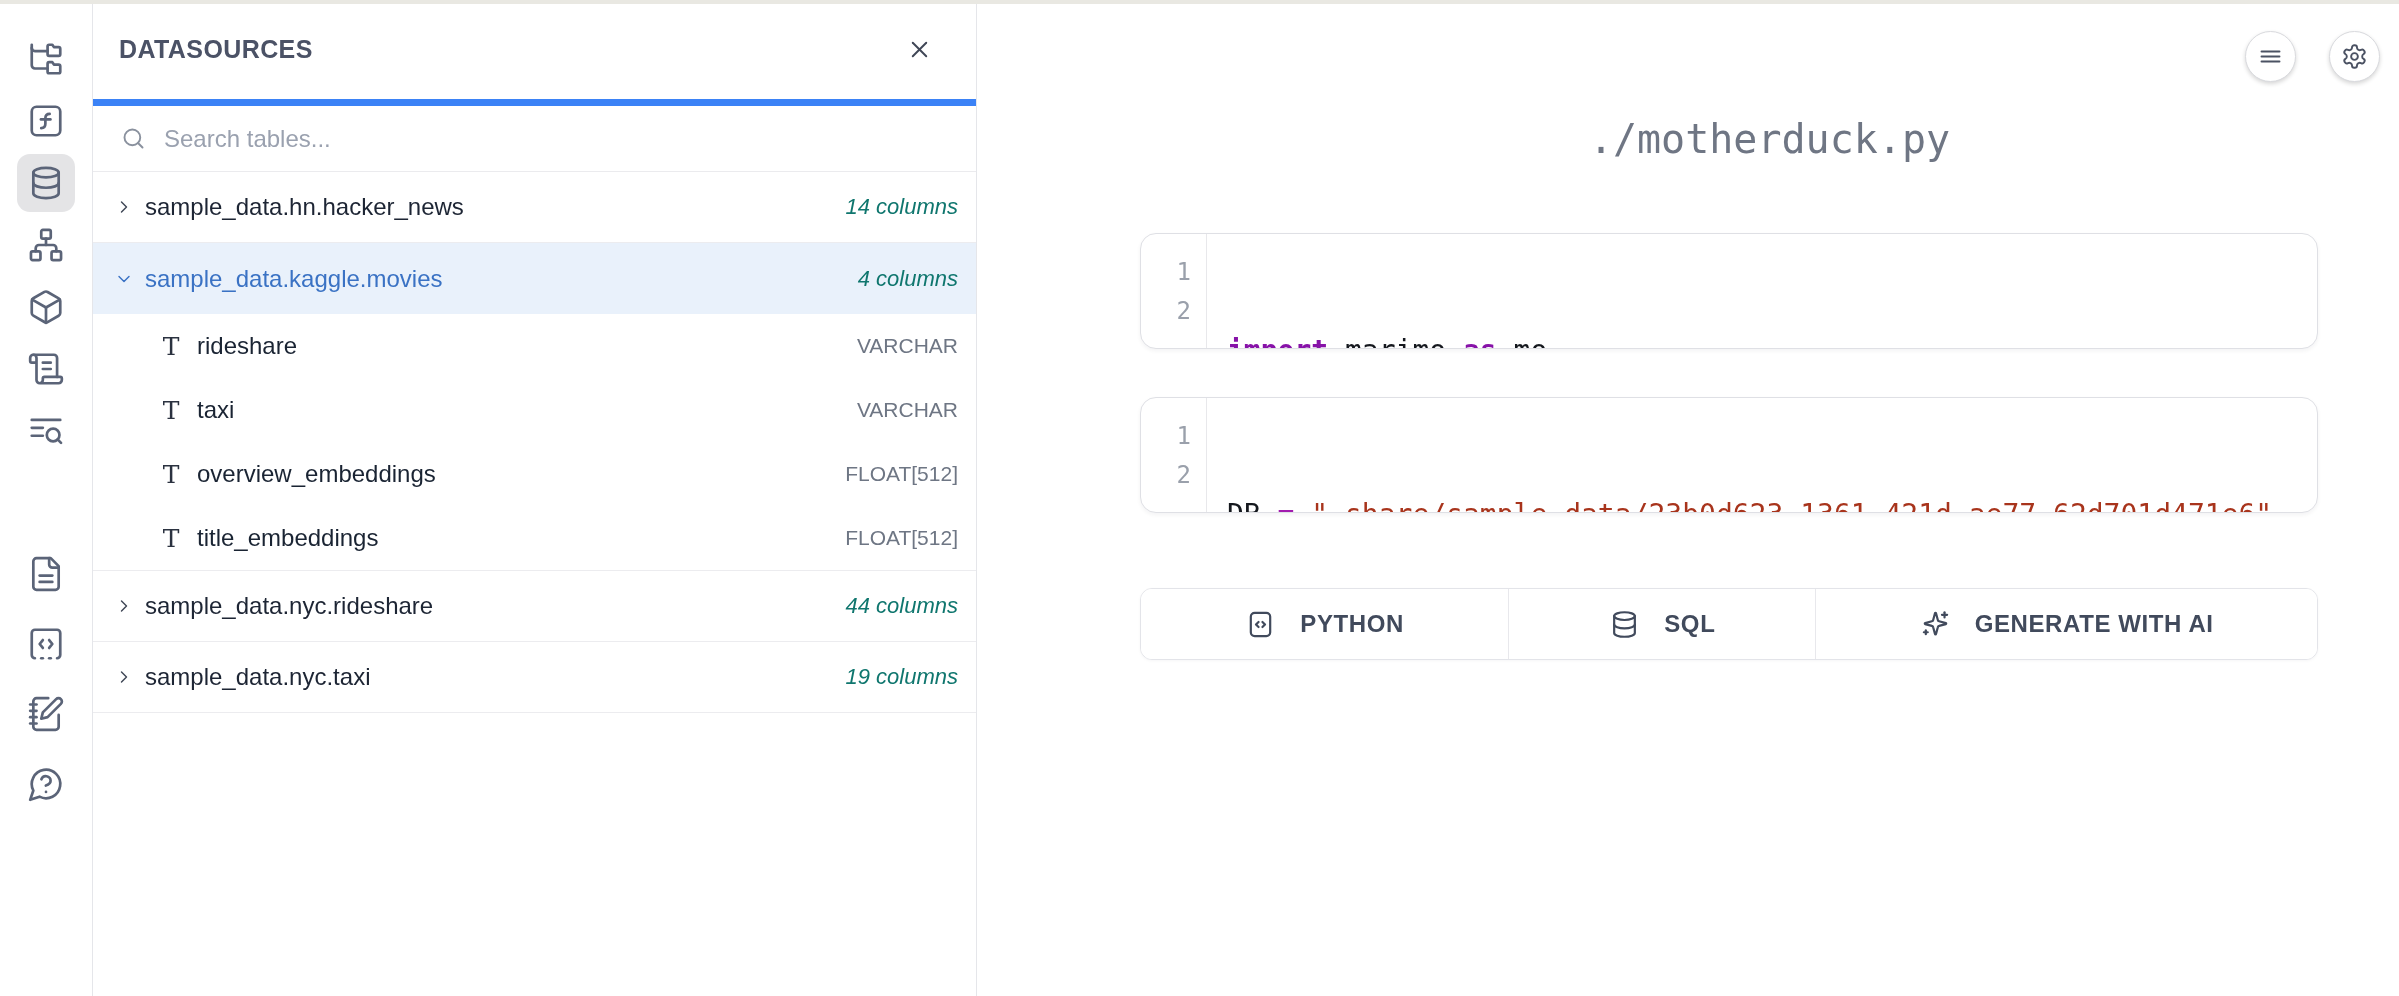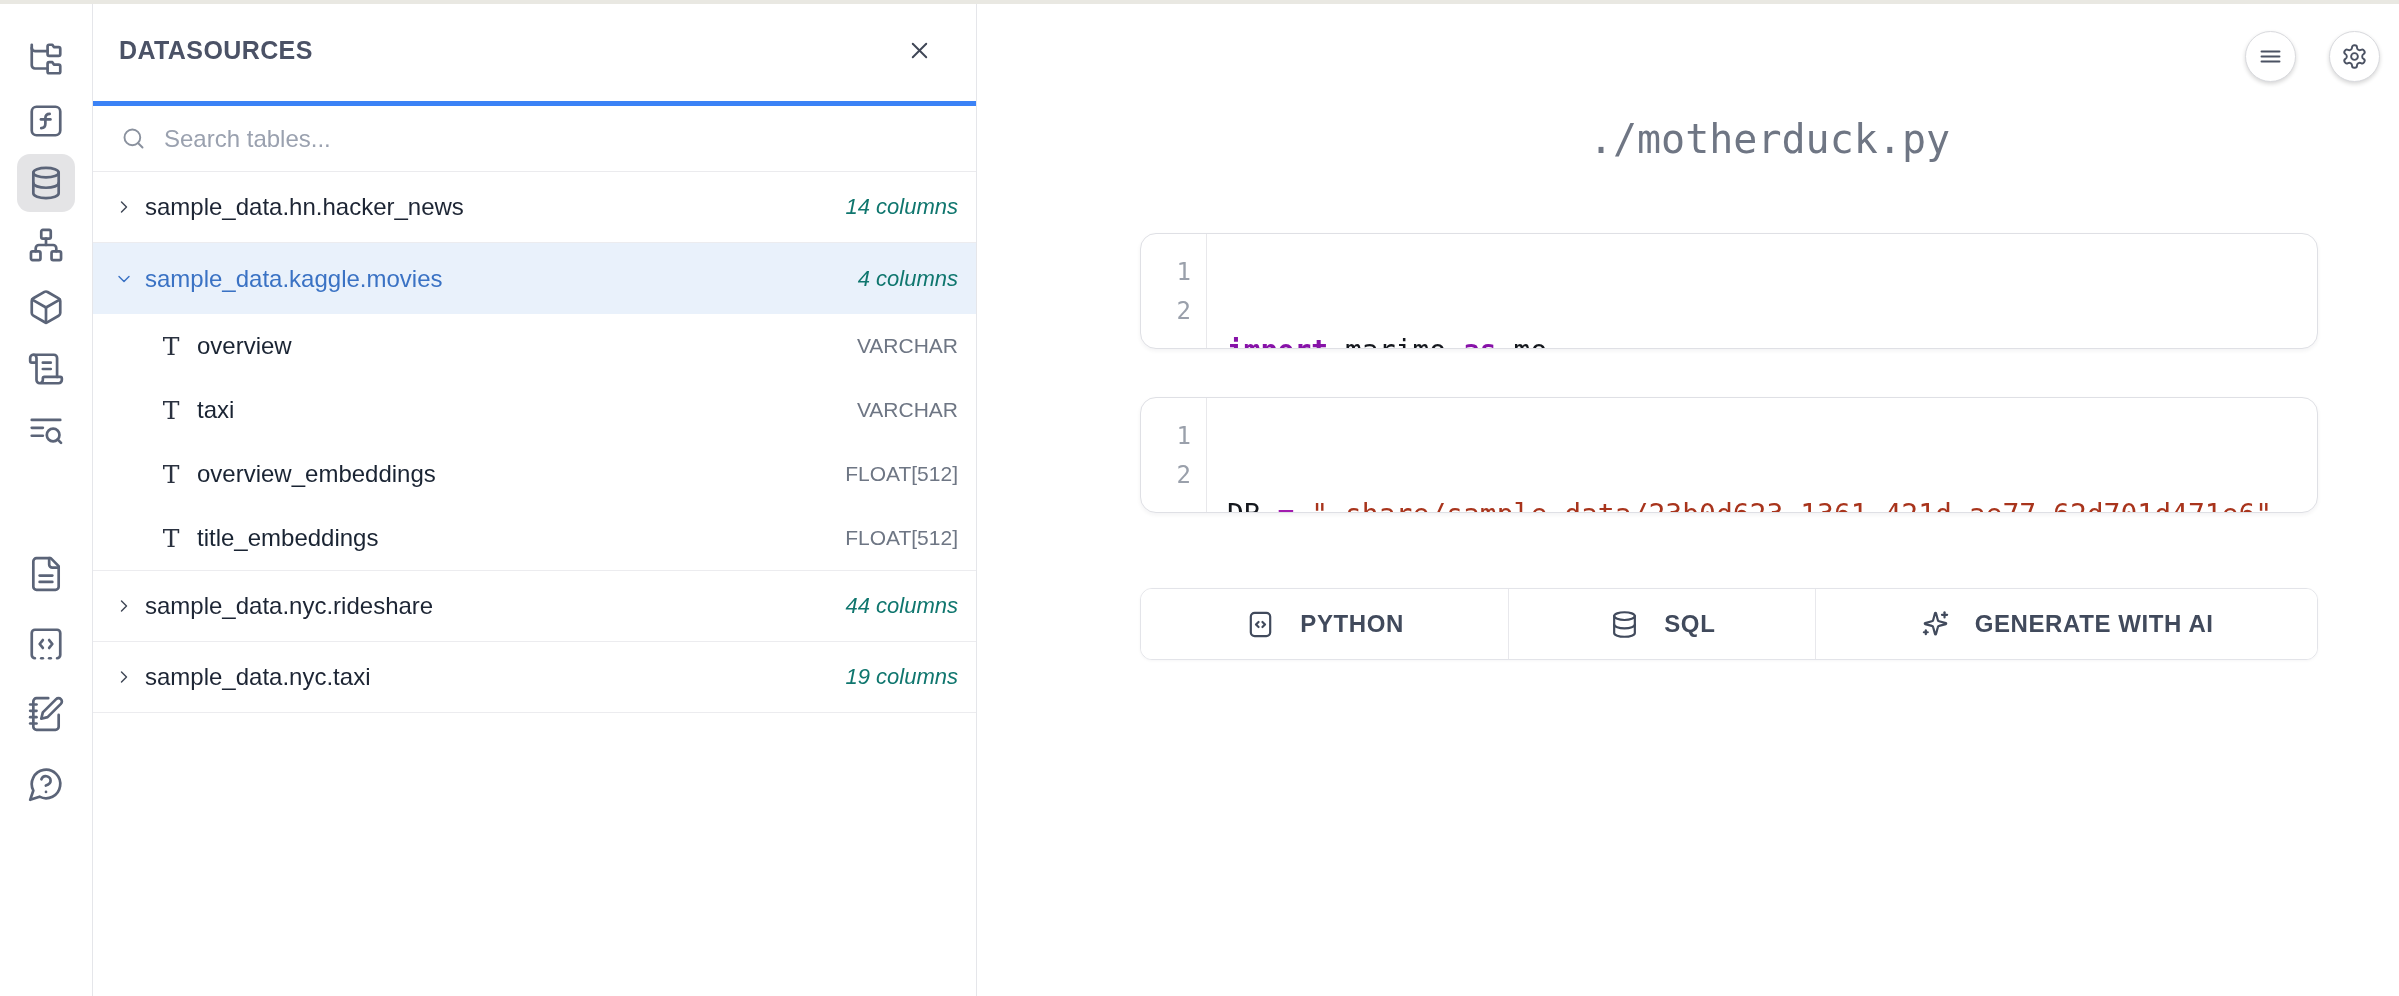--- a/index.html
+++ b/index.html
@@ -19,21 +19,21 @@
   .rail-btn .bg { width:58px; height:58px; border-radius:13px; display:flex; align-items:center; justify-content:center; }
   .rail-btn.active .bg { background:#e4e4e6; }
   .rail-btn svg { width:38px; height:38px; }
 
   svg.ic { fill:none; stroke:currentColor; stroke-width:1.7; stroke-linecap:round; stroke-linejoin:round; }
 
   
   .panel { position:absolute; left:93px; top:0; width:884px; height:996px; background:#fff;
            border-right:1px solid #e5e6ea; }
   .panel-header { height:106px; display:flex; align-items:center; justify-content:space-between;
-                  padding:0 40px 0 26px; border-bottom:5px solid #3b82f6; }
+                  padding:0 40px 0 26px; border-bottom:7px solid #3b82f6; }
   .panel-title { font-size:25px; font-weight:700; color:#4b5266; letter-spacing:0.4px; }
   .close-btn { background:none; border:none; color:#3f4656; cursor:pointer; width:34px; height:34px;
                display:flex; align-items:center; justify-content:center; }
   .close-btn svg { width:27px; height:27px; }
 
   .search-row { height:66px; display:flex; align-items:center; padding:0 20px 0 27px;
                 border-bottom:1px solid #ebebee; color:#8a919e; }
   .search-row svg { width:27px; height:27px; flex:none; }
   .search-input { border:none; outline:none; flex:1; margin-left:17px; font-size:24px; color:#1d2534;
                   font-family:"Liberation Sans", sans-serif; background:transparent; }
@@ -261,21 +261,21 @@
             <path d="m6 9 6 6 6-6"></path>
           </svg>
         </span>
       <span class="tname">sample_data.kaggle.movies</span>
       <span class="tcount">4 columns</span>
     </div>
 
     <div class="colgroup">
       <div class="colrow">
         <span class="ticon">T</span>
-        <span class="cname">overview</span>
+        <span class="cname">rideshare</span>
         <span class="ctype">VARCHAR</span>
       </div>
       <div class="colrow">
         <span class="ticon">T</span>
         <span class="cname">taxi</span>
         <span class="ctype">VARCHAR</span>
       </div>
       <div class="colrow">
         <span class="ticon">T</span>
         <span class="cname">overview_embeddings</span>

